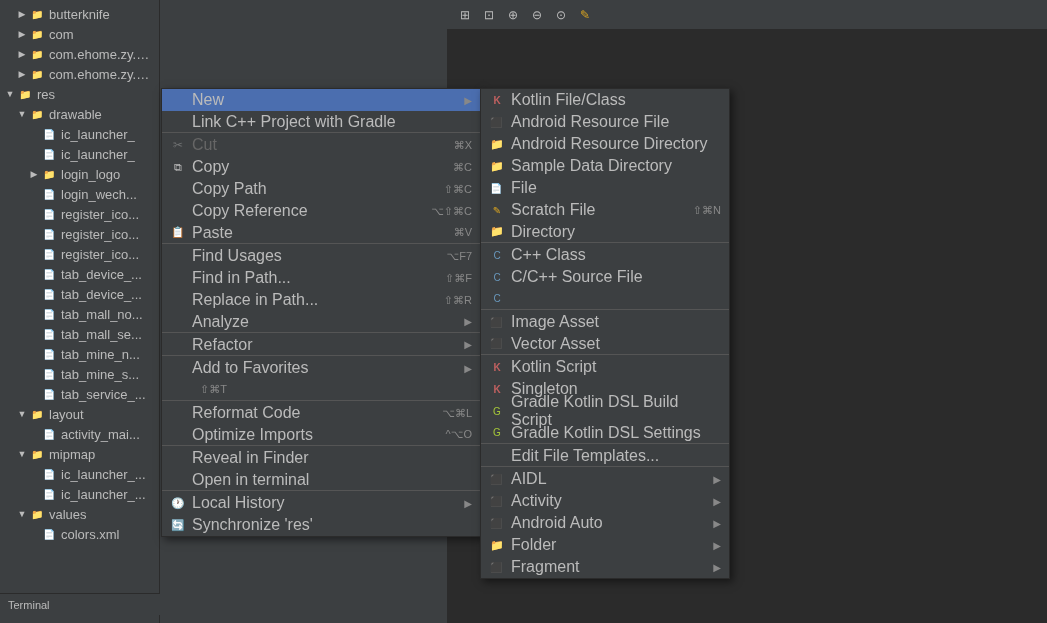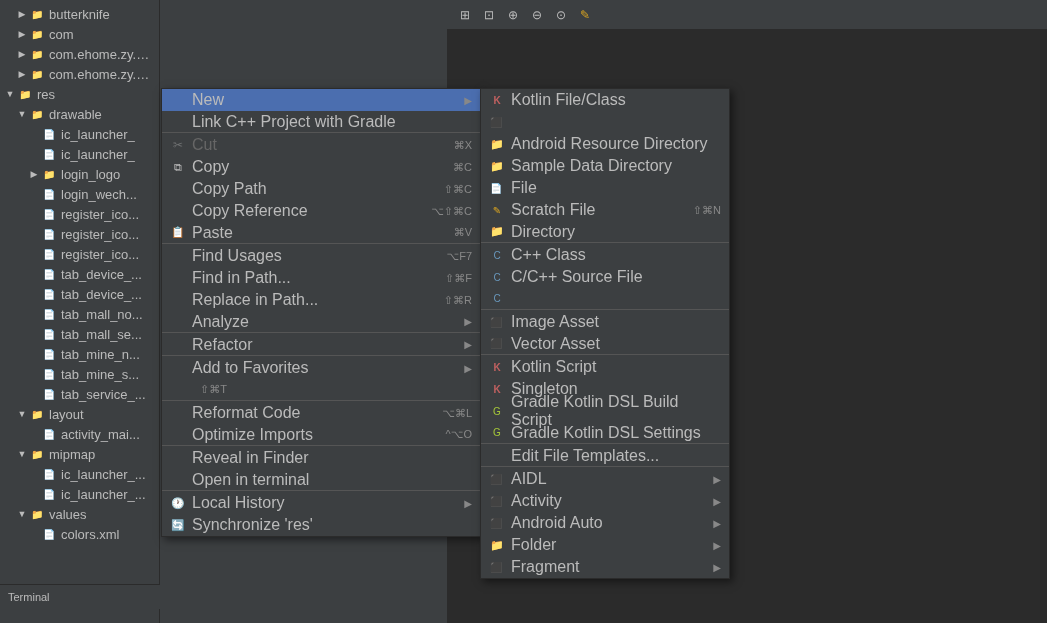--- a/index.html
+++ b/index.html
@@ -160,28 +160,28 @@
       color: #bbbbbb;
       font-size: 12px;
       cursor: pointer;
       border-radius: 2px;
     }
 
     
     .terminal-bar {
       position: absolute;
       left: 0;
-      bottom: 14px;
+      bottom: 8px;
       width: 160px;
       height: 22px;
       background: #3c3f41;
       border-top: 1px solid #2b2b2b;
       display: flex;
-      align-items: center;
-      padding: 12px 8px;
+      align-items: flex-end;
+      padding: 4px 8px;
     }
     .terminal-label {
       font-size: 11px;
       color: #bbbbbb;
     }
 
     .icon-kotlin { color: #c06060; font-size: 10px; font-weight: bold; }
     .icon-android { color: #a4c639; font-size: 10px; }
     .icon-file { color: #bbbbbb; font-size: 10px; }
     .icon-scratch { color: #daa520; font-size: 10px; }
@@ -474,20 +474,21 @@
 
 <div class="submenu-new">
 
   <div class="menu-item">
     <span class="menu-icon icon-kotlin">K</span>
     <span class="menu-label">Kotlin File/Class</span>
   </div>
 
   <div class="menu-item">
     <span class="menu-icon icon-android">⬛</span>
+    <span class="menu-label">Android Resource File</span>
   </div>
 
   <div class="menu-item">
     <span class="menu-icon" style="color:#daa520;font-size:11px;">📁</span>
     <span class="menu-label">Android Resource Directory</span>
   </div>
 
   <div class="menu-item">
     <span class="menu-icon" style="color:#daa520;font-size:11px;">📁</span>
     <span class="menu-label">Sample Data Directory</span>

